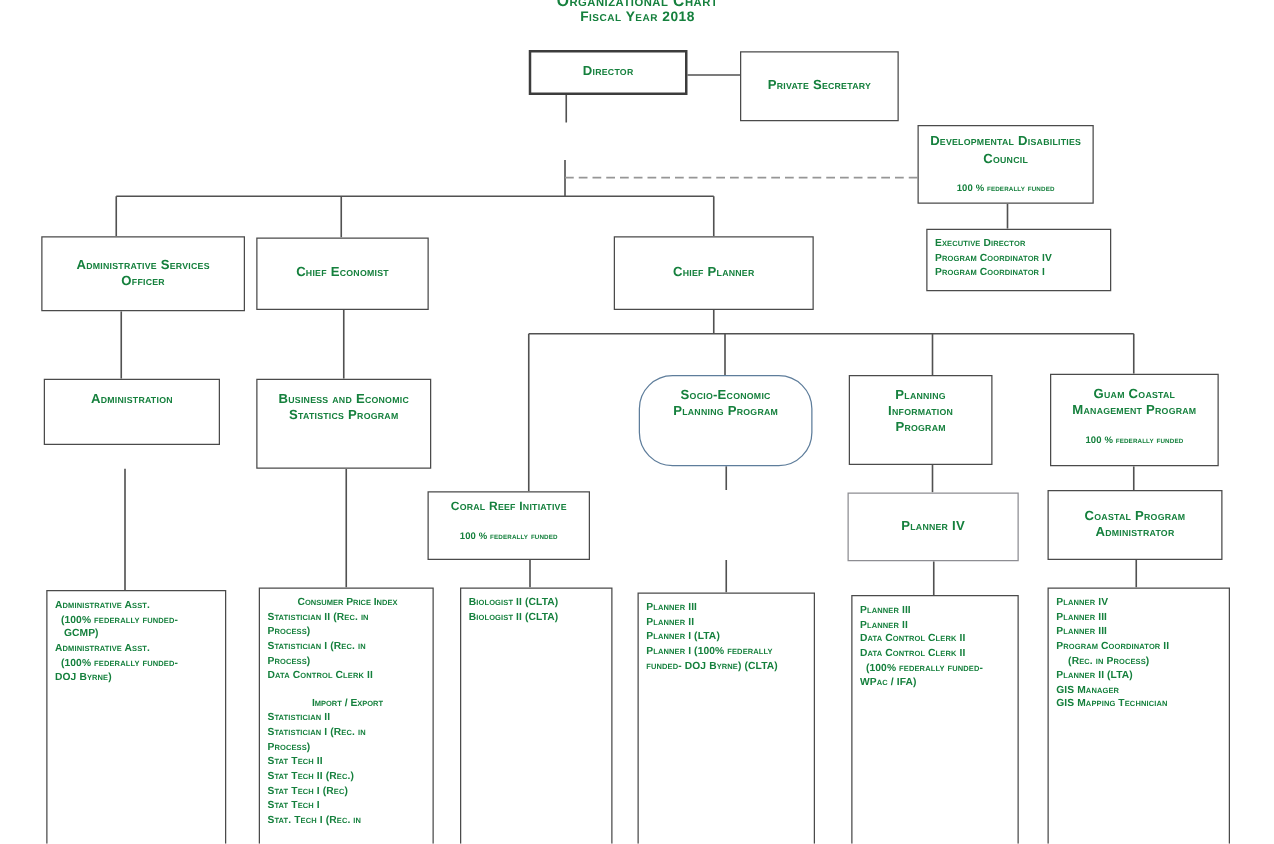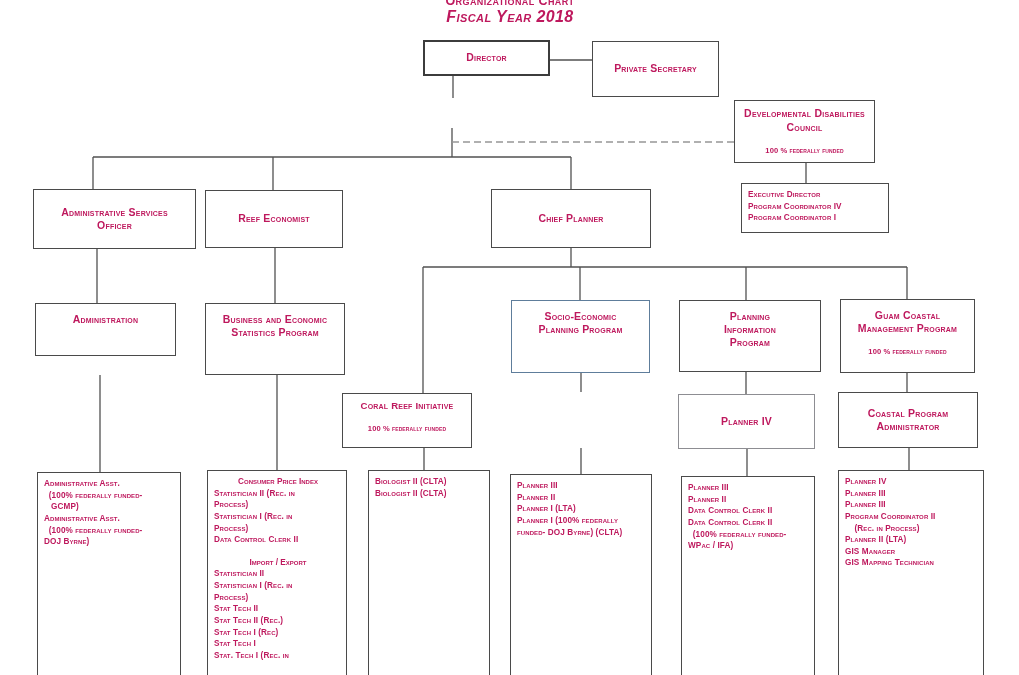--- a/index.html
+++ b/index.html
@@ -1,37 +1,37 @@
 <!DOCTYPE html>
 <html><head>
 <meta charset="utf-8">
 <style>
   html,body{margin:0;padding:0;background:#ffffff;}
   #stage{
     position:relative;width:1019px;height:675px;overflow:hidden;background:#ffffff;
     font-family:"Liberation Sans","DejaVu Sans",sans-serif;
-    font-variant:small-caps;font-weight:700;color:#be185d;
+    font-variant:small-caps;font-weight:700;color:#15803d;
   }
   #wires{position:absolute;left:0;top:0;width:1019px;height:675px;}
   .box{position:absolute;background:#ffffff;border:1.6px solid #4a4a4a;box-sizing:border-box;
        display:flex;flex-direction:column;align-items:center;justify-content:center;
        text-align:center;padding:2px 4px;}
   .lbl{font-size:10.5px;line-height:1.25;letter-spacing:.2px;}
   .note{font-size:7.6px;line-height:1.3;letter-spacing:.1px;margin-top:12px;}
   .toppad{justify-content:flex-start;padding-top:9px;}
   .staffbox{align-items:flex-start;justify-content:flex-start;text-align:left;padding:5px 4px 4px 6px;border-width:1.2px;}
   .staff{font-size:8.2px;line-height:1.42;white-space:pre;letter-spacing:.1px;}
   .cpihead{font-size:8.2px;line-height:1.42;width:100%;text-align:center;}
   .gap{height:11px;}
-  .blue{border-color:#5e7d9b;}
+  .blue{border-color:#5e7d9b;border-radius:27px;}
   .gray{border-color:#8d8d92;}
   .thick{border-width:2px;border-color:#3c3c3c;margin-left:33px;}
   #title{position:absolute;left:260px;top:-6px;width:500px;text-align:center;}
   #title .t1{font-size:12.5px;letter-spacing:.4px;}
-  #title .t2{font-size:16px;letter-spacing:.4px;font-style:italic;}
+  #title .t2{font-size:11px;letter-spacing:.4px;}
 </style>
 </head>
 <body>
 
 <div id="stage">
 
   <svg id="wires" viewBox="0 0 1019 675" xmlns="http://www.w3.org/2000/svg">
     <g stroke="#515151" stroke-width="1.3">
       <line x1="517" y1="60" x2="592" y2="60"></line>
       <line x1="453" y1="76" x2="453" y2="98"></line>
@@ -85,40 +85,40 @@
     <div class="staff">Executive Director
 Program Coordinator IV
 Program Coordinator I</div>
   </div>
 
   <div class="box" style="left:33px;top:189px;width:163px;height:60px">
     <div class="lbl" style="max-width:110px">Administrative Services Officer</div>
   </div>
 
   <div class="box" style="left:205px;top:190px;width:138px;height:58px">
-    <div class="lbl">Reef Economist</div>
+    <div class="lbl">Chief Economist</div>
   </div>
 
   <div class="box" style="left:491px;top:189px;width:160px;height:59px">
     <div class="lbl">Chief Planner</div>
   </div>
 
   <div class="box toppad" style="left:35px;top:303px;width:141px;height:53px">
     <div class="lbl">Administration</div>
   </div>
 
   <div class="box toppad" style="left:205px;top:303px;width:140px;height:72px">
     <div class="lbl" style="max-width:120px">Business and Economic Statistics Program</div>
   </div>
 
   <div class="box toppad blue" style="left:511px;top:300px;width:139px;height:73px">
     <div class="lbl" style="max-width:100px">Socio-Economic Planning Program</div>
   </div>
 
-  <div class="box toppad" style="left:679px;top:300px;width:142px;height:72px">
+  <div class="box toppad" style="left:679px;top:300px;width:115px;height:72px">
     <div class="lbl" style="max-width:90px">Planning Information Program</div>
   </div>
 
   <div class="box toppad" style="left:840px;top:299px;width:135px;height:74px">
     <div class="lbl" style="max-width:100px">Guam Coastal Management Program</div>
     <div class="note">100 % federally funded</div>
   </div>
 
   <div class="box toppad" style="left:342px;top:393px;width:130px;height:55px;padding-top:6px">
     <div class="lbl" style="font-size:9.6px">Coral Reef Initiative</div>

